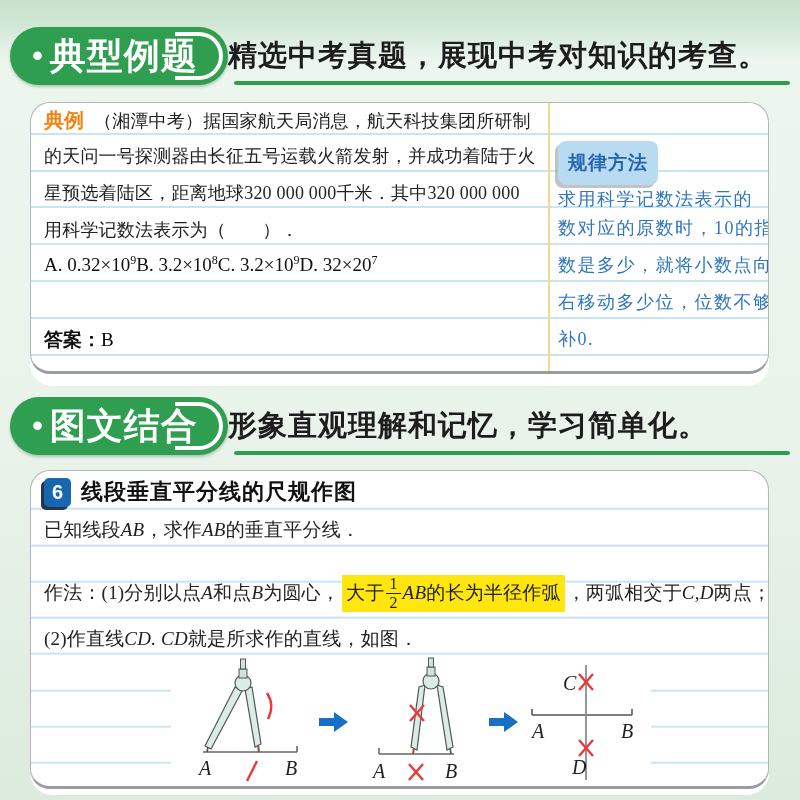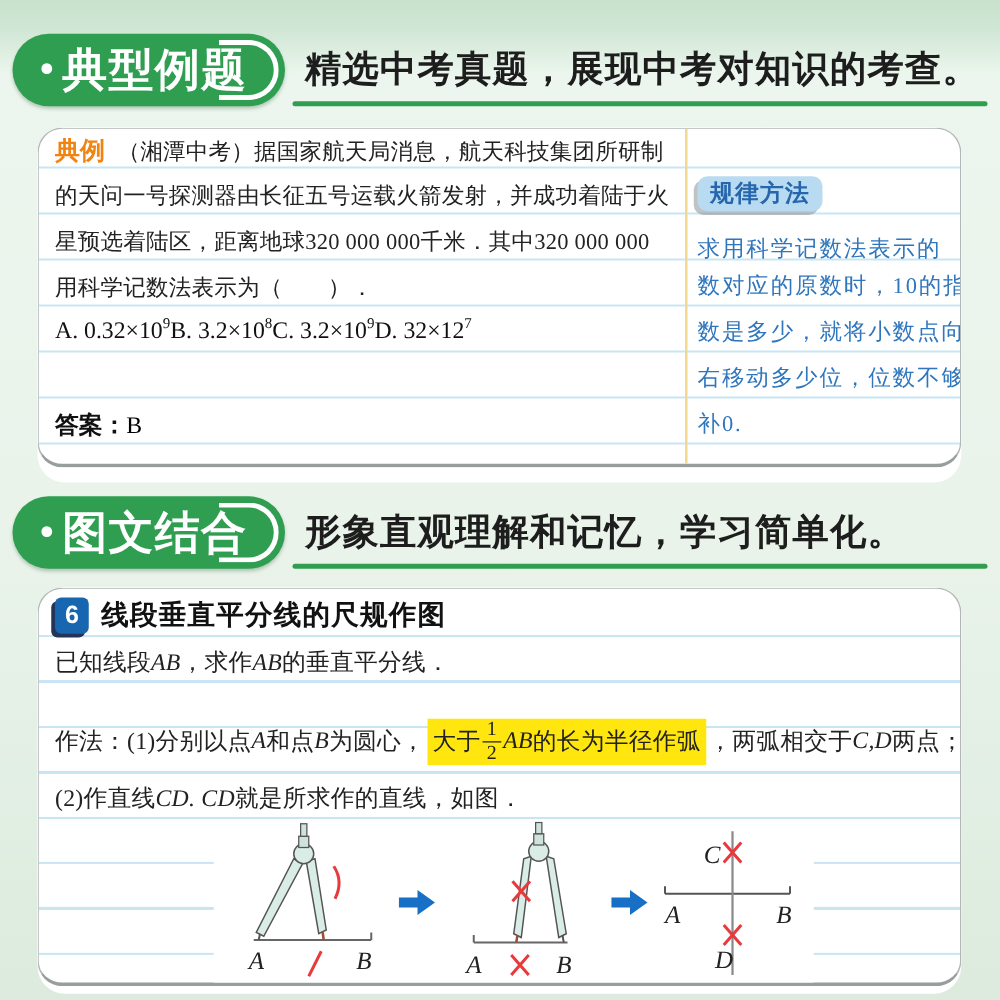--- a/index.html
+++ b/index.html
@@ -14,21 +14,21 @@
     position:relative;display:flex;align-items:center;justify-content:center;
     min-width:218px;height:58px;background:#2f9e51;border-radius:29px;
     color:#fff;font-size:36px;font-weight:bold;letter-spacing:1px;
     box-shadow:0 2px 3px rgba(0,60,20,.25);
   }
   .pill::after{
     content:"";position:absolute;top:5px;bottom:5px;right:5px;width:44px;
     border:4px solid #fff;border-left:none;border-radius:0 24px 24px 0;
   }
   .pill .bullet{font-size:30px;margin-right:6px;margin-left:-8px;}
-  .sec-desc{margin-left:16px;font-size:29px;font-weight:600;color:#1d1d1d;letter-spacing:1px;}
+  .sec-desc{font-size:29px;font-weight:600;color:#1d1d1d;letter-spacing:1px;}
   .sec-underline{position:absolute;left:234px;width:556px;height:4px;background:#2f9e51;border-radius:2px;}
   
   .stack{position:absolute;left:30px;width:739px;background:#ffffff;border-radius:22px;}
   .card{
     position:absolute;left:0;top:0;right:0;border:1.5px solid #b2b6b6;border-bottom:3px solid #989d9d;
     border-radius:20px;background-color:#fff;overflow:hidden;box-sizing:border-box;
   }
   .card1{height:272px;
     background-image:repeating-linear-gradient(180deg,rgba(0,0,0,0) 0px,rgba(0,0,0,0) 34.9px,#c9e4f3 34.9px,#c9e4f3 36.8px);
     background-position:0 -5px;}
@@ -39,21 +39,21 @@
   .serif{font-family:"Liberation Serif","DejaVu Serif",serif;}
   .kai{font-family:"Liberation Serif","DejaVu Serif",serif;font-size:18px;letter-spacing:.2px;color:#222;}
   sup{font-size:12px;vertical-align:super;line-height:0;}
   
   .ex-label{color:#f18311;font-weight:bold;font-size:20px;margin-right:10px;}
   .bold-label{font-weight:bold;font-size:19px;color:#111;}
   .opt-row{display:flex;width:492px;font-size:19px;color:#111;}
   .ydivider{position:absolute;top:0;bottom:0;left:517px;width:2px;background:#f3d98b;}
   .sidebar{position:absolute;left:519px;top:0;bottom:0;right:6px;}
   .mbadge{
-    position:absolute;left:8px;top:38px;height:28px;padding:0 10px;display:flex;align-items:center;
+    position:absolute;left:8px;top:38px;height:44px;padding:0 10px;display:flex;align-items:center;
     background:#b9dbf2;color:#2566ac;font-size:19px;font-weight:bold;border-radius:8px;letter-spacing:1px;
     box-shadow:-3px 3px 0 rgba(140,145,148,.55);
   }
   .mline{position:absolute;left:8px;white-space:nowrap;color:#2f76bd;font-size:18px;letter-spacing:1.5px;
     font-family:"Liberation Serif","DejaVu Serif",serif;}
   
   .numbadge{
     display:inline-flex;align-items:center;justify-content:center;width:27px;height:29px;margin-right:10px;
     background:#1766af;color:#fff;font-size:20px;font-weight:bold;border-radius:5px;
     box-shadow:-3px 3px 0 #233457;
@@ -93,21 +93,21 @@
       <div class="row" style="top:4px;height:28px;">
         <span class="ex-label">典例</span><span class="kai">（湘潭中考）据国家航天局消息，航天科技集团所研制</span>
       </div>
       <div class="row kai" style="top:78px;">星预选着陆区，距离地球320 000 000千米．其中320 000 000</div>
       <div class="row kai" style="top:115px;">用科学记数法表示为（　　）．</div>
 
       <div class="row opt-row serif" style="top:151px;">
         <span><span>A.</span><span> 0.32×10</span><sup>9</sup></span>
         <span><span>B.</span><span> 3.2×10</span><sup>8</sup></span>
         <span><span>C.</span><span> 3.2×10</span><sup>9</sup></span>
-        <span><span>D.</span><span> 32×12</span><sup>7</sup></span>
+        <span><span>D.</span><span> 32×20</span><sup>7</sup></span>
       </div>
 
 
       <div class="row" style="top:224px;height:28px;">
         <span class="bold-label">答案：</span><span class="serif" style="font-size:19px;">B</span>
       </div>
 
       <div class="ydivider"></div>
 
       <div class="sidebar">

